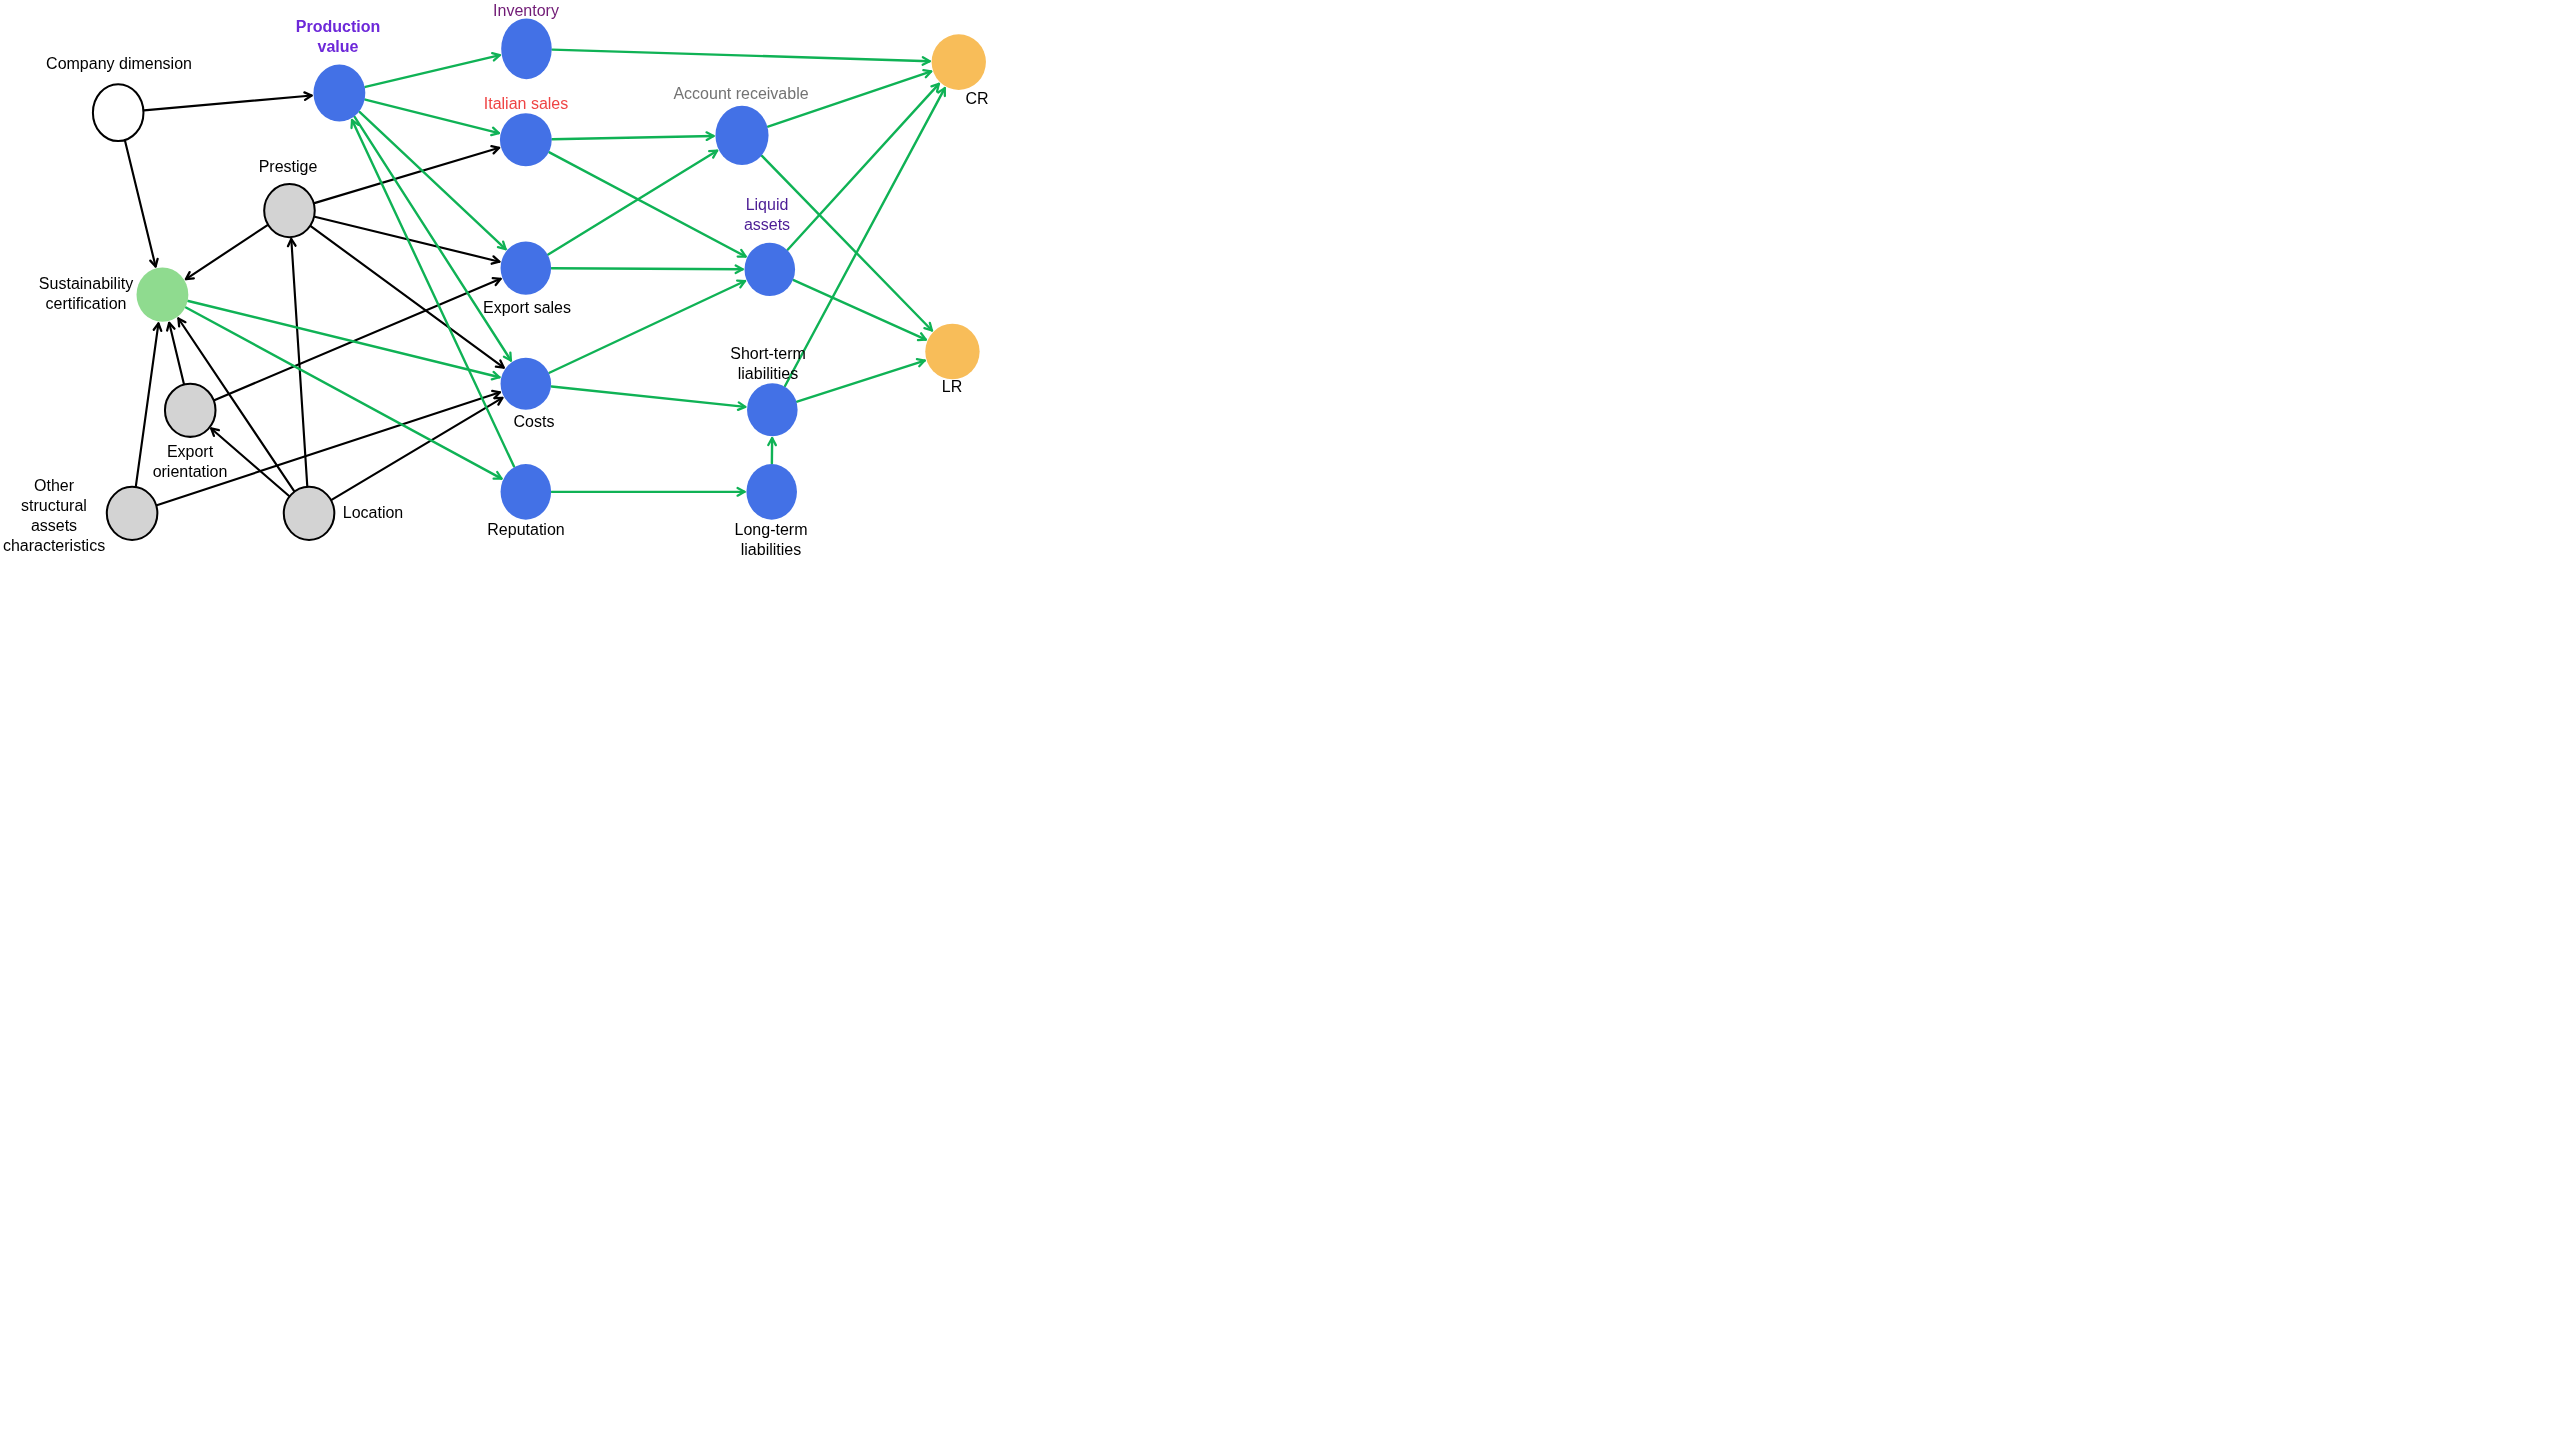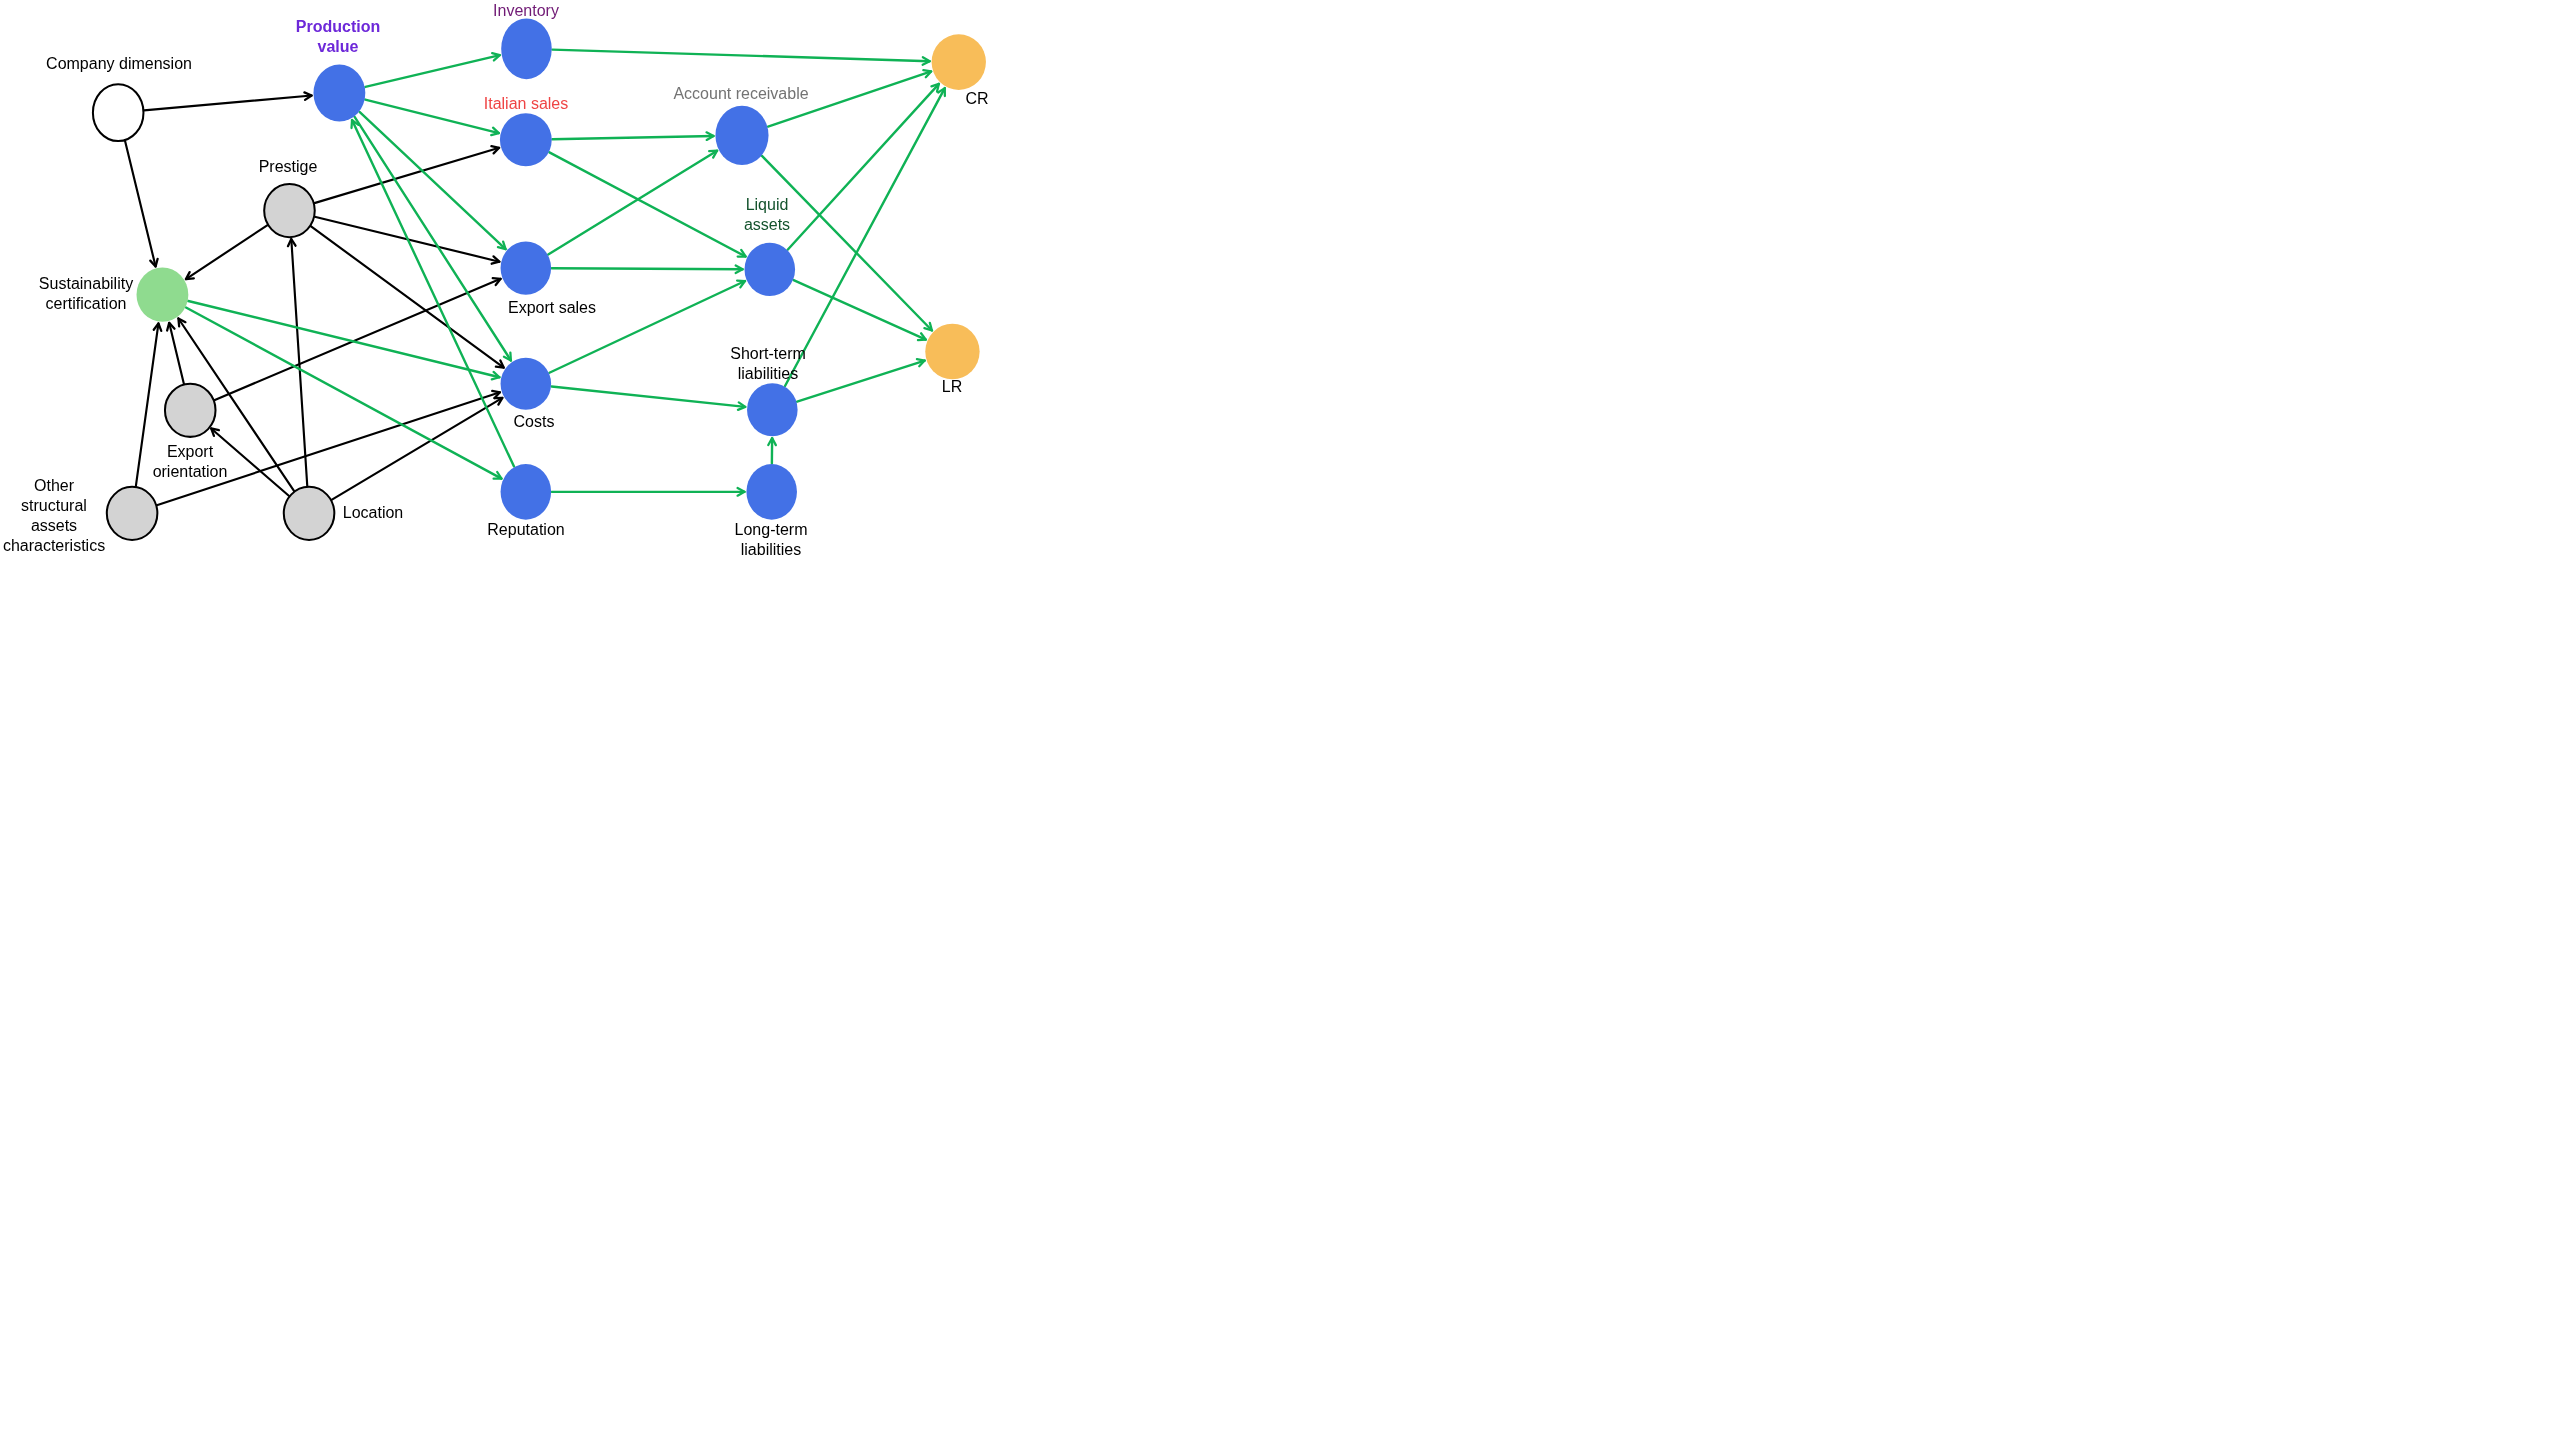--- a/index.html
+++ b/index.html
@@ -123,24 +123,24 @@
     <div class="node-label" style="left: 955px; top: 99px; color: rgb(0, 0, 0); margin-left: 22px;">
       <div>CR</div>
     </div>
     <div class="node-label" style="left: 288px; top: 167px; color: rgb(0, 0, 0); text-align: right;">
       <div>Prestige</div>
     </div>
     <div class="node-label" style="left: 86px; top: 294px; color: rgb(0, 0, 0);">
       <div>Sustainability</div>
       <div>certification</div>
     </div>
-    <div class="node-label" style="left: 552px; top: 308px; color: rgb(0, 0, 0);">
+    <div class="node-label" style="left: 527px; top: 308px; color: rgb(0, 0, 0);">
       <div>Export sales</div>
     </div>
-    <div class="node-label" style="left: 767px; top: 215px; color: #14532d;">
+    <div class="node-label" style="left: 767px; top: 215px; color: #4c1d95;">
       <div>Liquid</div>
       <div>assets</div>
     </div>
     <div class="node-label" style="left: 534px; top: 422px; color: rgb(0, 0, 0);">
       <div>Costs</div>
     </div>
     <div class="node-label" style="left: 768px; top: 364px; color: rgb(0, 0, 0);">
       <div>Short-term</div>
       <div>liabilities</div>
     </div>

